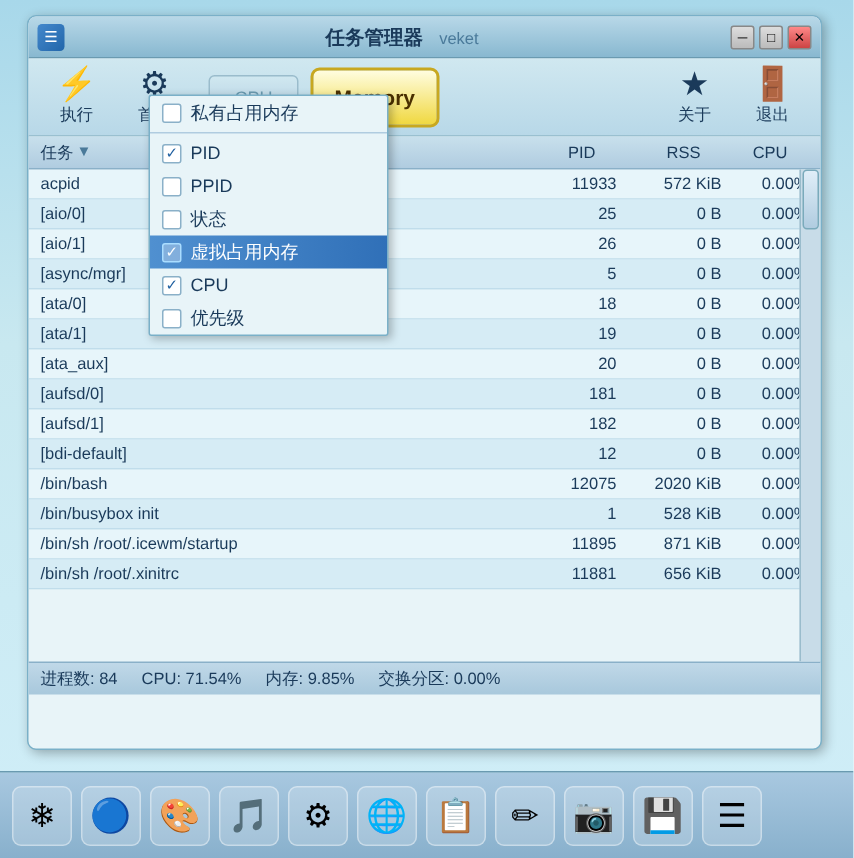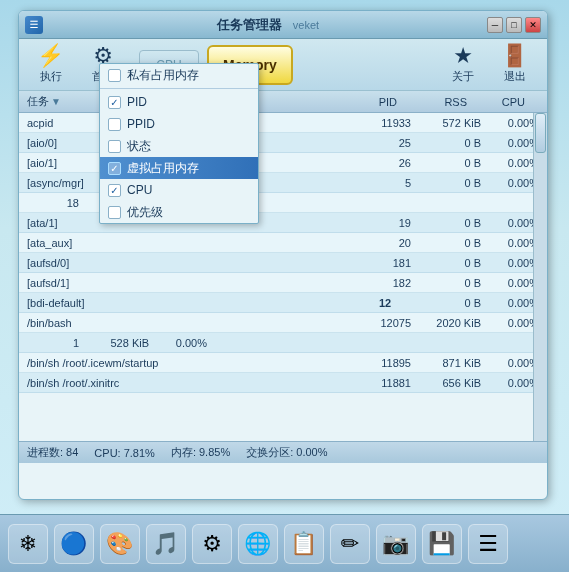--- a/index.html
+++ b/index.html
@@ -389,20 +389,21 @@
     <div class="td td-rss" style="text-align:right;">0 B</div>
     <div class="td td-cpu" style="text-align:right;">0.00%</div>
   </div>
         <div class="table-row">
     <div class="td td-task">[async/mgr]</div>
     <div class="td td-pid" style="text-align:right;">5</div>
     <div class="td td-rss" style="text-align:right;">0 B</div>
     <div class="td td-cpu" style="text-align:right;">0.00%</div>
   </div>
         <div class="table-row">
+    <div class="td td-task">[ata/0]</div>
     <div class="td td-pid" style="text-align:right;">18</div>
     <div class="td td-rss" style="text-align:right;">0 B</div>
     <div class="td td-cpu" style="text-align:right;">0.00%</div>
   </div>
         <div class="table-row">
     <div class="td td-task">[ata/1]</div>
     <div class="td td-pid" style="text-align:right;">19</div>
     <div class="td td-rss" style="text-align:right;">0 B</div>
     <div class="td td-cpu" style="text-align:right;">0.00%</div>
   </div>
@@ -419,31 +420,32 @@
     <div class="td td-cpu" style="text-align:right;">0.00%</div>
   </div>
         <div class="table-row">
     <div class="td td-task">[aufsd/1]</div>
     <div class="td td-pid" style="text-align:right;">182</div>
     <div class="td td-rss" style="text-align:right;">0 B</div>
     <div class="td td-cpu" style="text-align:right;">0.00%</div>
   </div>
         <div class="table-row">
     <div class="td td-task">[bdi-default]</div>
-    <div class="td td-pid" style="text-align:center;font-weight:bold;">12</div>
+    <div class="td td-pid" style="text-align:right;">12</div>
     <div class="td td-rss" style="text-align:right;">0 B</div>
     <div class="td td-cpu" style="text-align:right;">0.00%</div>
   </div>
         <div class="table-row">
     <div class="td td-task">/bin/bash</div>
     <div class="td td-pid" style="text-align:right;">12075</div>
     <div class="td td-rss" style="text-align:right;">2020 KiB</div>
     <div class="td td-cpu" style="text-align:right;">0.00%</div>
   </div>
         <div class="table-row">
+    <div class="td td-task">/bin/busybox init</div>
     <div class="td td-pid" style="text-align:right;">1</div>
     <div class="td td-rss" style="text-align:right;">528 KiB</div>
     <div class="td td-cpu" style="text-align:right;">0.00%</div>
   </div>
         <div class="table-row">
     <div class="td td-task">/bin/sh /root/.icewm/startup</div>
     <div class="td td-pid" style="text-align:right;">11895</div>
     <div class="td td-rss" style="text-align:right;">871 KiB</div>
     <div class="td td-cpu" style="text-align:right;">0.00%</div>
   </div>
@@ -455,21 +457,21 @@
   </div>
       </div>
 
     <div class="scrollbar">
       <div class="scrollbar-thumb"></div>
     </div>
   </div>
 
   <div class="statusbar">
     <span>进程数: 84</span>
-    <span>CPU: 7.81%</span>
+    <span>CPU: 71.54%</span>
     <span>内存: 9.85%</span>
     <span>交换分区: 0.00%</span>
   </div>
 
 </div>
 
 <div class="taskbar" id="taskbar">
     <div class="taskbar-icon">❄</div>
     <div class="taskbar-icon">🔵</div>
     <div class="taskbar-icon">🎨</div>

